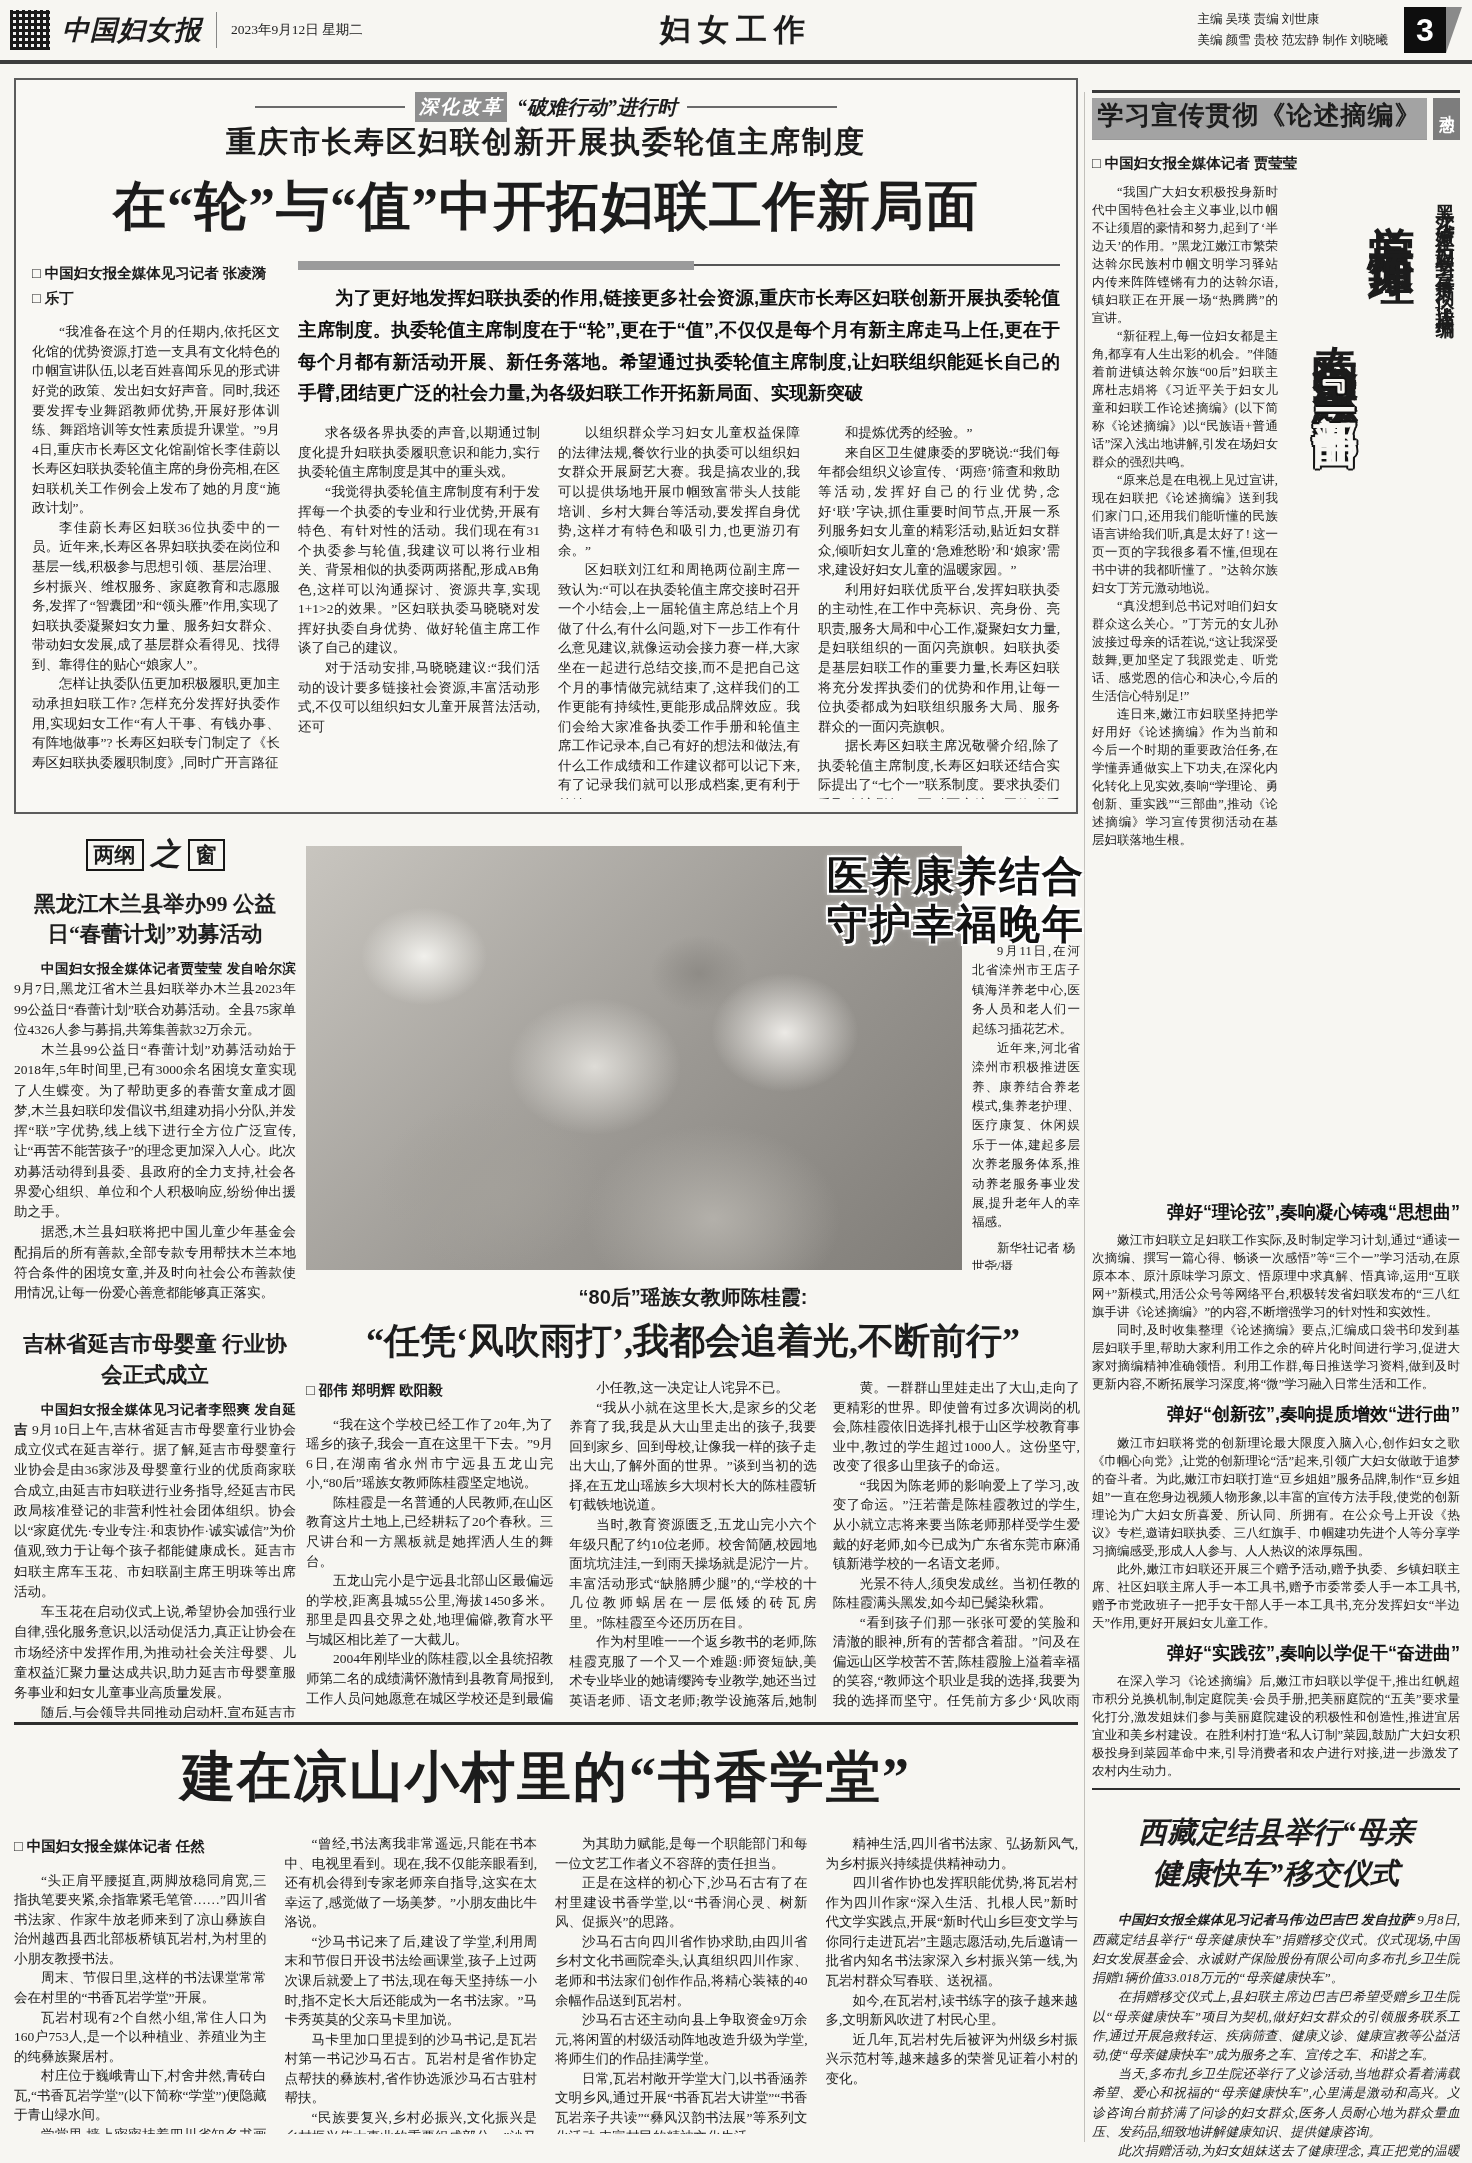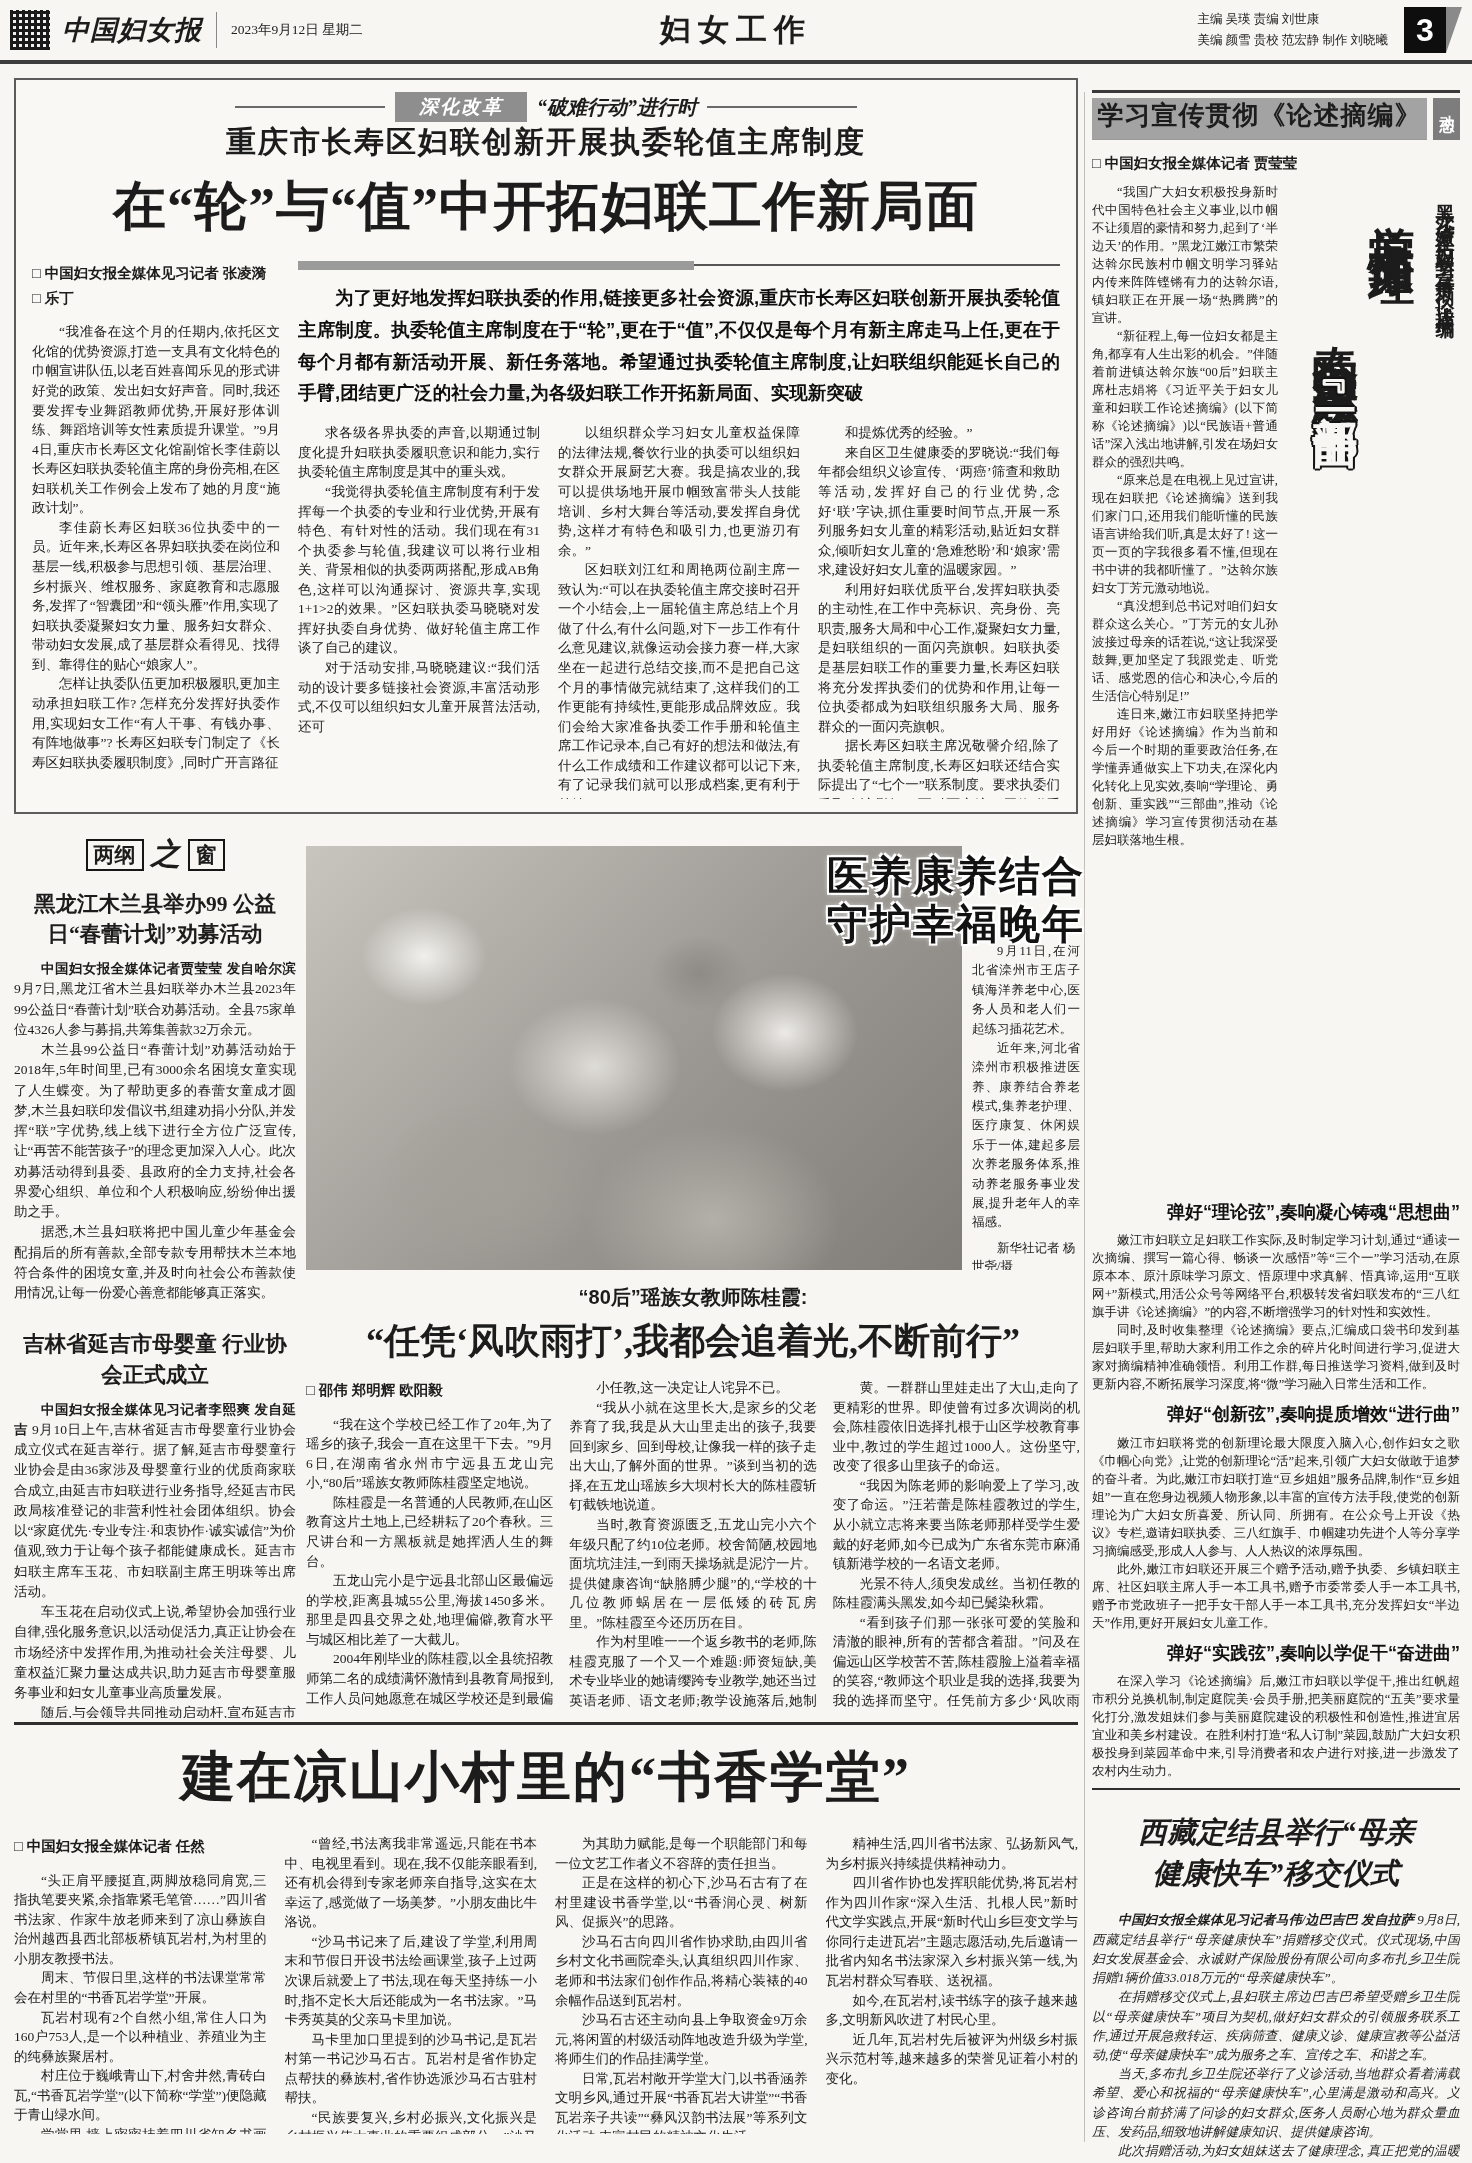--- a/index.html
+++ b/index.html
@@ -29,21 +29,21 @@
   .byline-block{font-weight:bold;font-size:14.5px;line-height:1.7;margin-bottom:12px;
                 font-family:"Liberation Sans",sans-serif;}
   .subhead{font-family:"Liberation Sans","DejaVu Sans",sans-serif;font-weight:bold;font-size:18px;
            text-align:right;line-height:1.3;margin:10px 0 7px;color:#111;}
   
   .lead{position:absolute;left:14px;top:78px;width:1064px;height:736px;border:2px solid #5c5c5c;
         background:#f9f8f4;padding:10px 16px;box-sizing:border-box;overflow:hidden;}
   .lead-tagline{display:flex;align-items:center;justify-content:center;gap:10px;margin-top:2px;}
   .tl-line{flex:0 0 150px;height:2px;background:#6a6a6a;}
   .tag-box{background:#8e8e8e;color:#fff;font-weight:bold;font-style:italic;font-size:19px;
-           padding:2px 24px;letter-spacing:2px;white-space:nowrap;}
+           padding:2px 4px;letter-spacing:2px;white-space:nowrap;}
   .tag-suffix{font-weight:bold;font-style:italic;font-size:20px;white-space:nowrap;}
   .lead-kicker{text-align:center;font-size:30px;font-weight:bold;margin-top:0;
                font-family:"Liberation Sans",sans-serif;letter-spacing:2px;}
   .lead-headline{text-align:center;font-size:53px;font-weight:900;margin:8px 0 0;letter-spacing:1px;
                  font-family:"Liberation Serif",serif;}
   .lead-body{display:flex;gap:18px;margin-top:18px;height:538px;overflow:hidden;}
   .lead-c1{width:248px;flex:none;overflow:hidden;}
   .lead-right{flex:1;overflow:hidden;}
   .intro-rule{position:relative;height:9px;margin-bottom:12px;}
   .intro-rule .thick{position:absolute;left:0;top:0;height:9px;width:52%;background:#9b9b9b;}
@@ -287,21 +287,21 @@
         <div>
             <p>“我在这个学校已经工作了20年,为了瑶乡的孩子,我会一直在这里干下去。”9月6日,在湖南省永州市宁远县五龙山完小,“80后”瑶族女教师陈桂霞坚定地说。</p>
             <p>陈桂霞是一名普通的人民教师,在山区教育这片土地上,已经耕耘了20个春秋。三尺讲台和一方黑板就是她挥洒人生的舞台。</p>
             <p>五龙山完小是宁远县北部山区最偏远的学校,距离县城55公里,海拔1450多米。那里是四县交界之处,地理偏僻,教育水平与城区相比差了一大截儿。</p>
             <p>2004年刚毕业的陈桂霞,以全县统招教师第二名的成绩满怀激情到县教育局报到,工作人员问她愿意在城区学校还是到最偏远的五龙山完小教书。抉择时刻,家人也劝过陈桂霞“进城”教书或者“走出去”挣钱。但她婉拒了家人的好意,毅然选择回到五龙山完</p>
           </div>
       </div>
       <div class="chen-col">
           <p>小任教,这一决定让人诧异不已。</p>
           <p>“我从小就在这里长大,是家乡的父老养育了我,我是从大山里走出的孩子,我要回到家乡、回到母校,让像我一样的孩子走出大山,了解外面的世界。”谈到当初的选择,在五龙山瑶族乡大坝村长大的陈桂霞斩钉截铁地说道。</p>
-          <p>当时,教育资源匮乏,五龙山完小六个年级只配了约10位老师。校舍简陋,校园地面坑坑洼洼,一到雨天操场就是泥泞一片。提供健康咨询“缺胳膊少腿”的,“学校的十几位教师蜗居在一层低矮的砖瓦房里。”陈桂霞至今还历历在目。</p>
+          <p>当时,教育资源匮乏,五龙山完小六个年级只配了约10位老师。校舍简陋,校园地面坑坑洼洼,一到雨天操场就是泥泞一片。丰富活动形式“缺胳膊少腿”的,“学校的十几位教师蜗居在一层低矮的砖瓦房里。”陈桂霞至今还历历在目。</p>
           <p>作为村里唯一一个返乡教书的老师,陈桂霞克服了一个又一个难题:师资短缺,美术专业毕业的她请缨跨专业教学,她还当过英语老师、语文老师;教学设施落后,她制作教具,以干货满满的课堂吸引学生。</p>
         </div>
       <div class="chen-col">
           <p>黄。一群群山里娃走出了大山,走向了更精彩的世界。即使曾有过多次调岗的机会,陈桂霞依旧选择扎根于山区学校教育事业中,教过的学生超过1000人。这份坚守,改变了很多山里孩子的命运。</p>
           <p>“我因为陈老师的影响爱上了学习,改变了命运。”汪若蕾是陈桂霞教过的学生,从小就立志将来要当陈老师那样受学生爱戴的好老师,如今已成为广东省东莞市麻涌镇新港学校的一名语文老师。</p>
           <p>光景不待人,须臾发成丝。当初任教的陈桂霞满头黑发,如今却已鬓染秋霜。</p>
           <p>“看到孩子们那一张张可爱的笑脸和清澈的眼神,所有的苦都含着甜。”问及在偏远山区学校苦不苦,陈桂霞脸上溢着幸福的笑容,“教师这个职业是我的选择,我要为我的选择而坚守。任凭前方多少‘风吹雨打’,我都会迎着风,追着光,不断前行,因为教育是山区孩子的希望,把孩子们教育好是我心中的梦想。”</p>
         </div>
     </div>
   </section>

